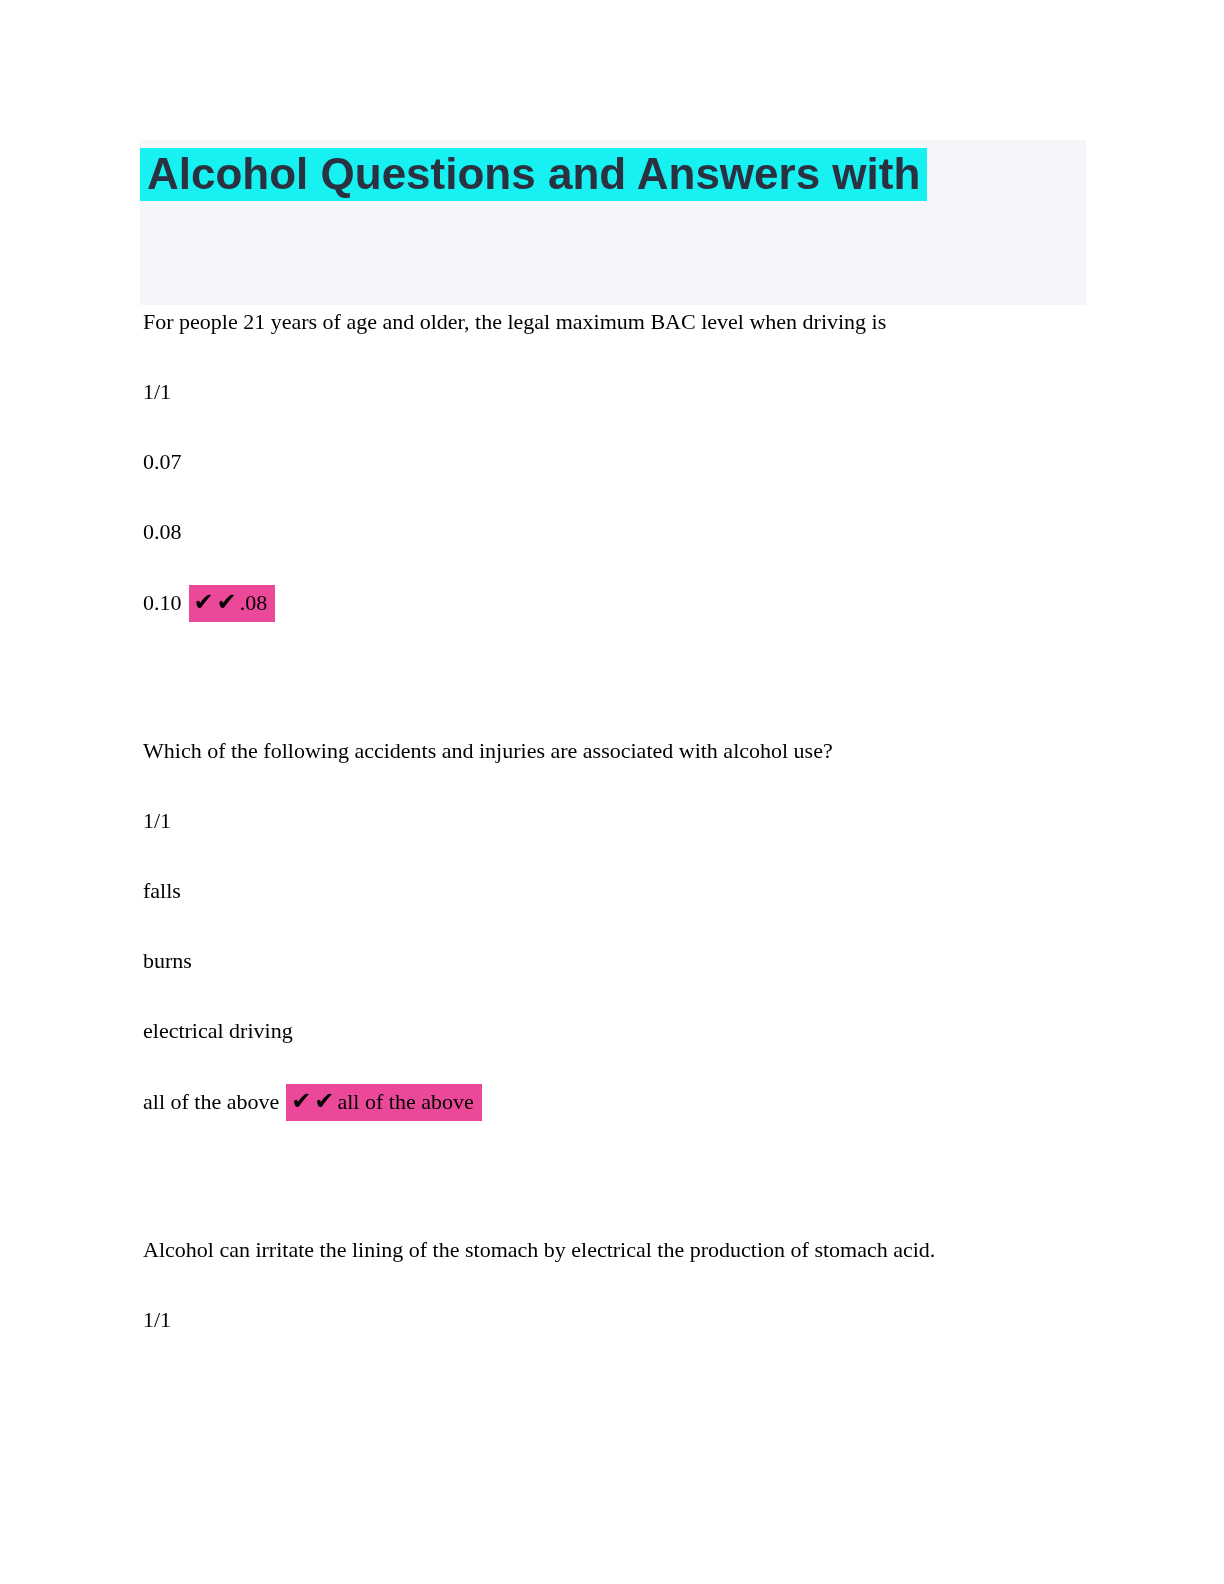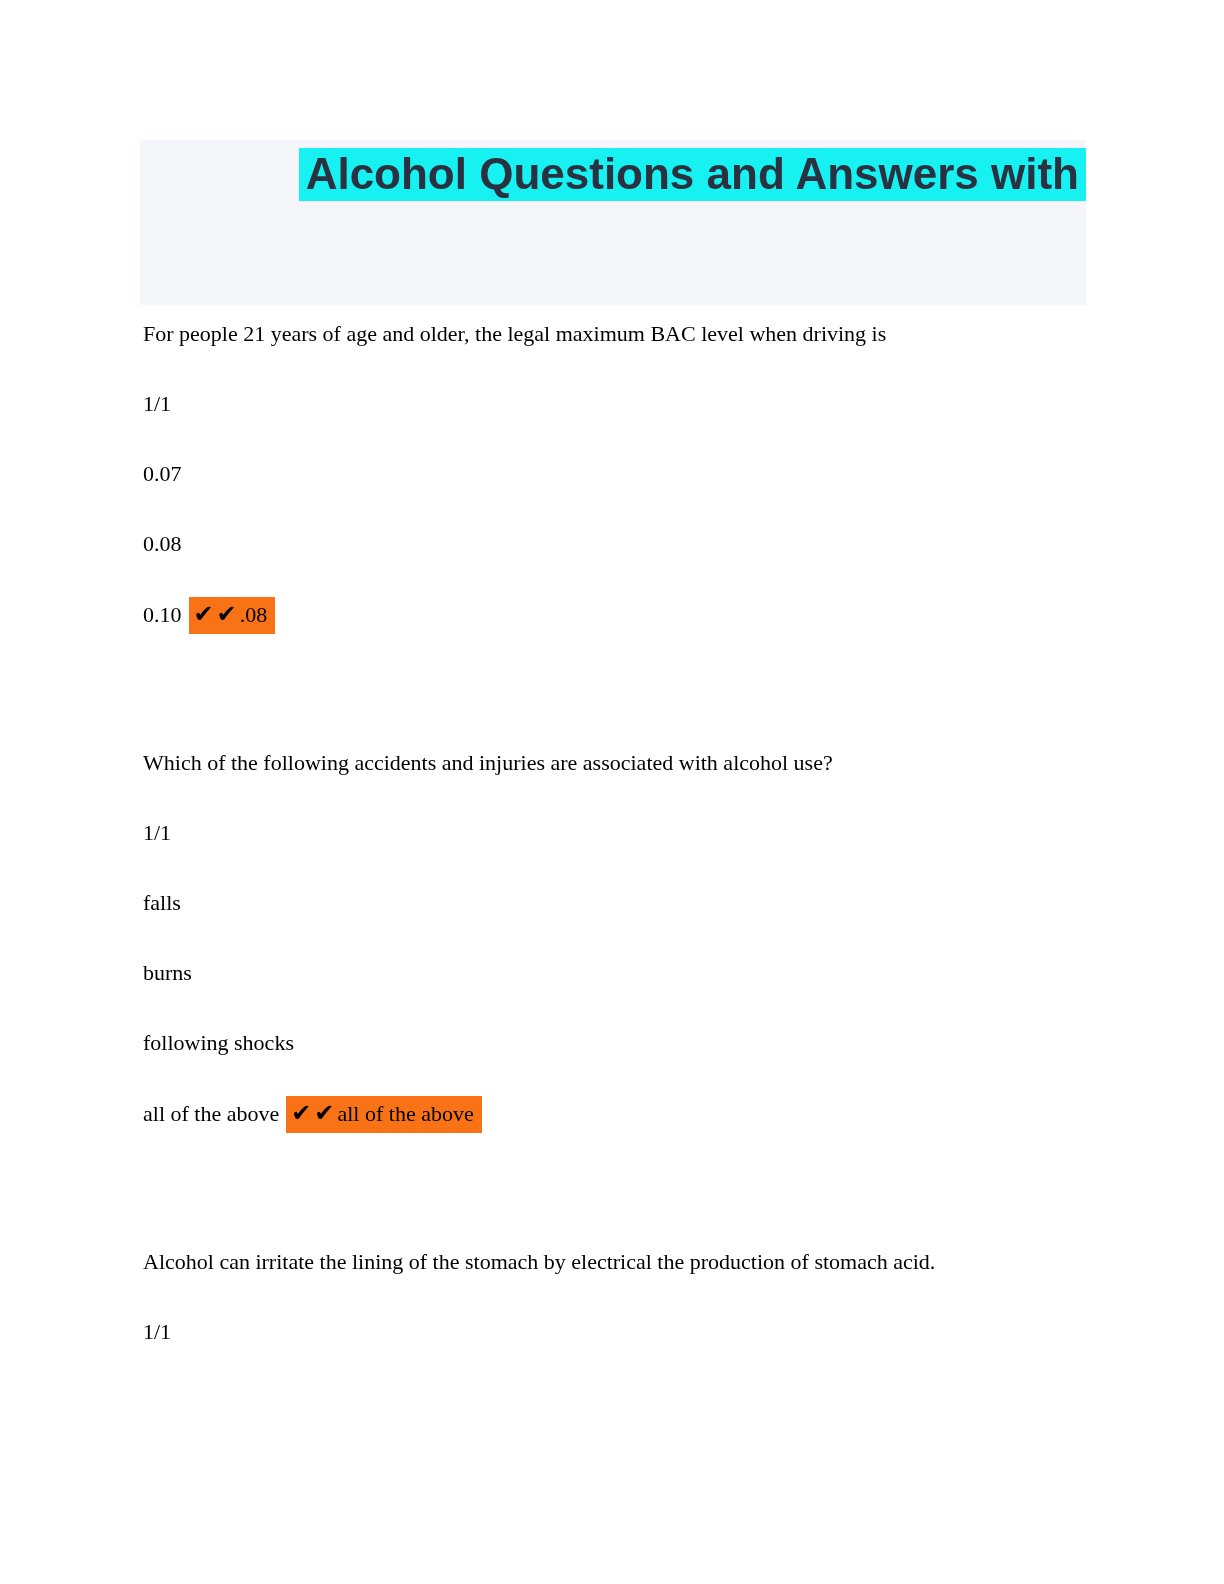--- a/index.html
+++ b/index.html
@@ -17,56 +17,56 @@
   }
 
   
   .header-block {
     position: absolute;
     left: 140px;
     top: 140px;
     width: 946px;
     height: 165px;
     background: #f4f6f9;
-    text-align: right;
+    text-align: left;
     box-sizing: border-box;
     padding-top: 5px;
   }
   .title-line {
     font-family: "Liberation Sans", sans-serif;
     font-weight: bold;
     font-size: 44px;
     line-height: 58px;
     color: #2a3140;
     margin: 0;
   }
   .hl-cyan {
     background: #17f1f1;
     padding: 1px 7px 3px 7px;
   }
 
   
   .content {
     position: absolute;
     left: 143px;
-    top: 320px;
+    top: 308px;
     width: 1000px;
   }
   p.line {
     margin: 0;
     height: 70px;
     font-size: 22px;
     line-height: 28px;
     white-space: nowrap;
   }
   .block-gap {
     height: 79px;
   }
   .hl-yellow {
-    background: #f97316;
+    background: #ec4899;
     padding: 5px 8px 7px 5px;
     margin-left: 7px;
   }
   .check {
     font-family: "DejaVu Sans", sans-serif;
     font-weight: bold;
     font-size: 24px;
     letter-spacing: 3px;
   }
 </style>
@@ -86,21 +86,21 @@
   <p class="line">0.07</p>
   <p class="line">0.08</p>
   <p class="line"><span>0.10</span><span class="hl-yellow"><span class="check">✔✔</span><span>.08</span></span></p>
 
   <div class="block-gap"></div>
 
   <p class="line">Which of the following accidents and injuries are associated with alcohol use?</p>
   <p class="line">1/1</p>
   <p class="line">falls</p>
   <p class="line">burns</p>
-  <p class="line">following shocks</p>
+  <p class="line">electrical driving</p>
   <p class="line"><span>all of the above</span><span class="hl-yellow"><span class="check">✔✔</span><span>all of the above</span></span></p>
 
   <div class="block-gap"></div>
 
   <p class="line">Alcohol can irritate the lining of the stomach by electrical the production of stomach acid.</p>
   <p class="line">1/1</p>
 
 </div>
 
 </body></html>

